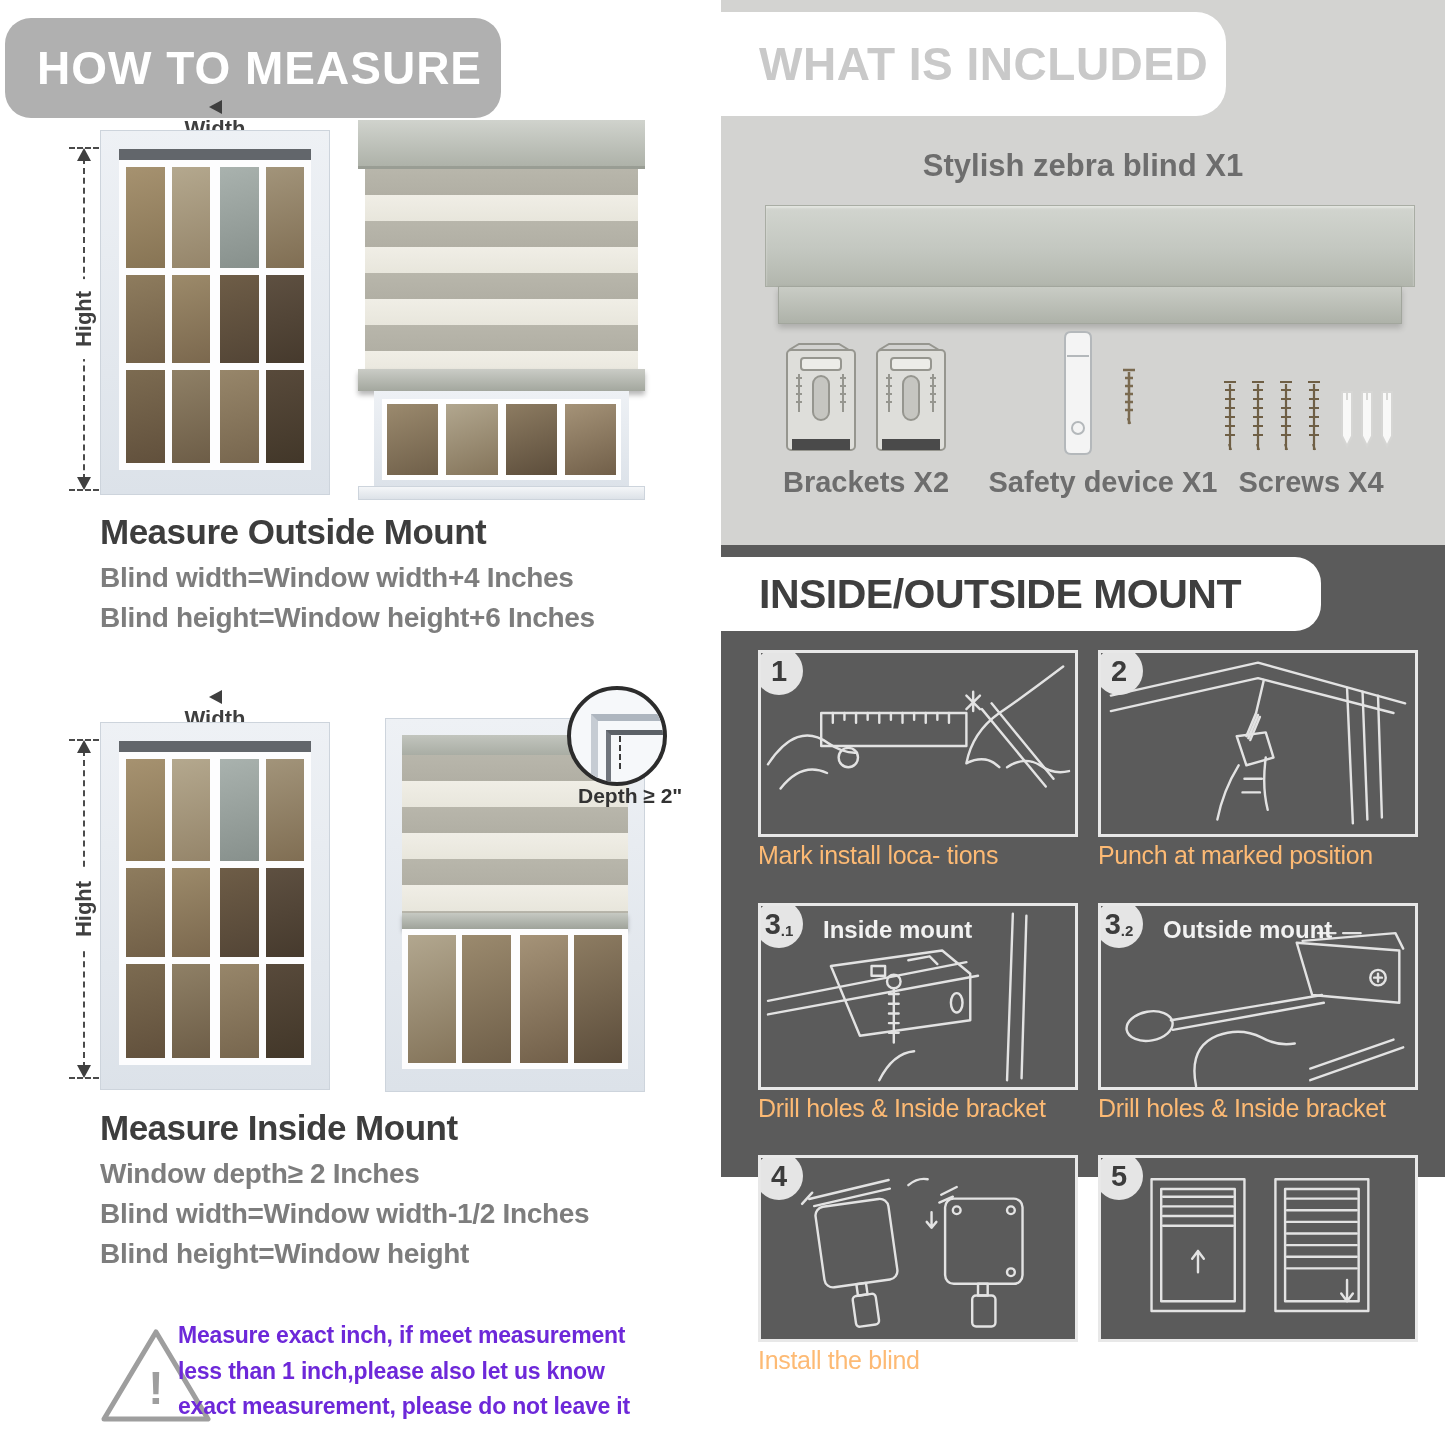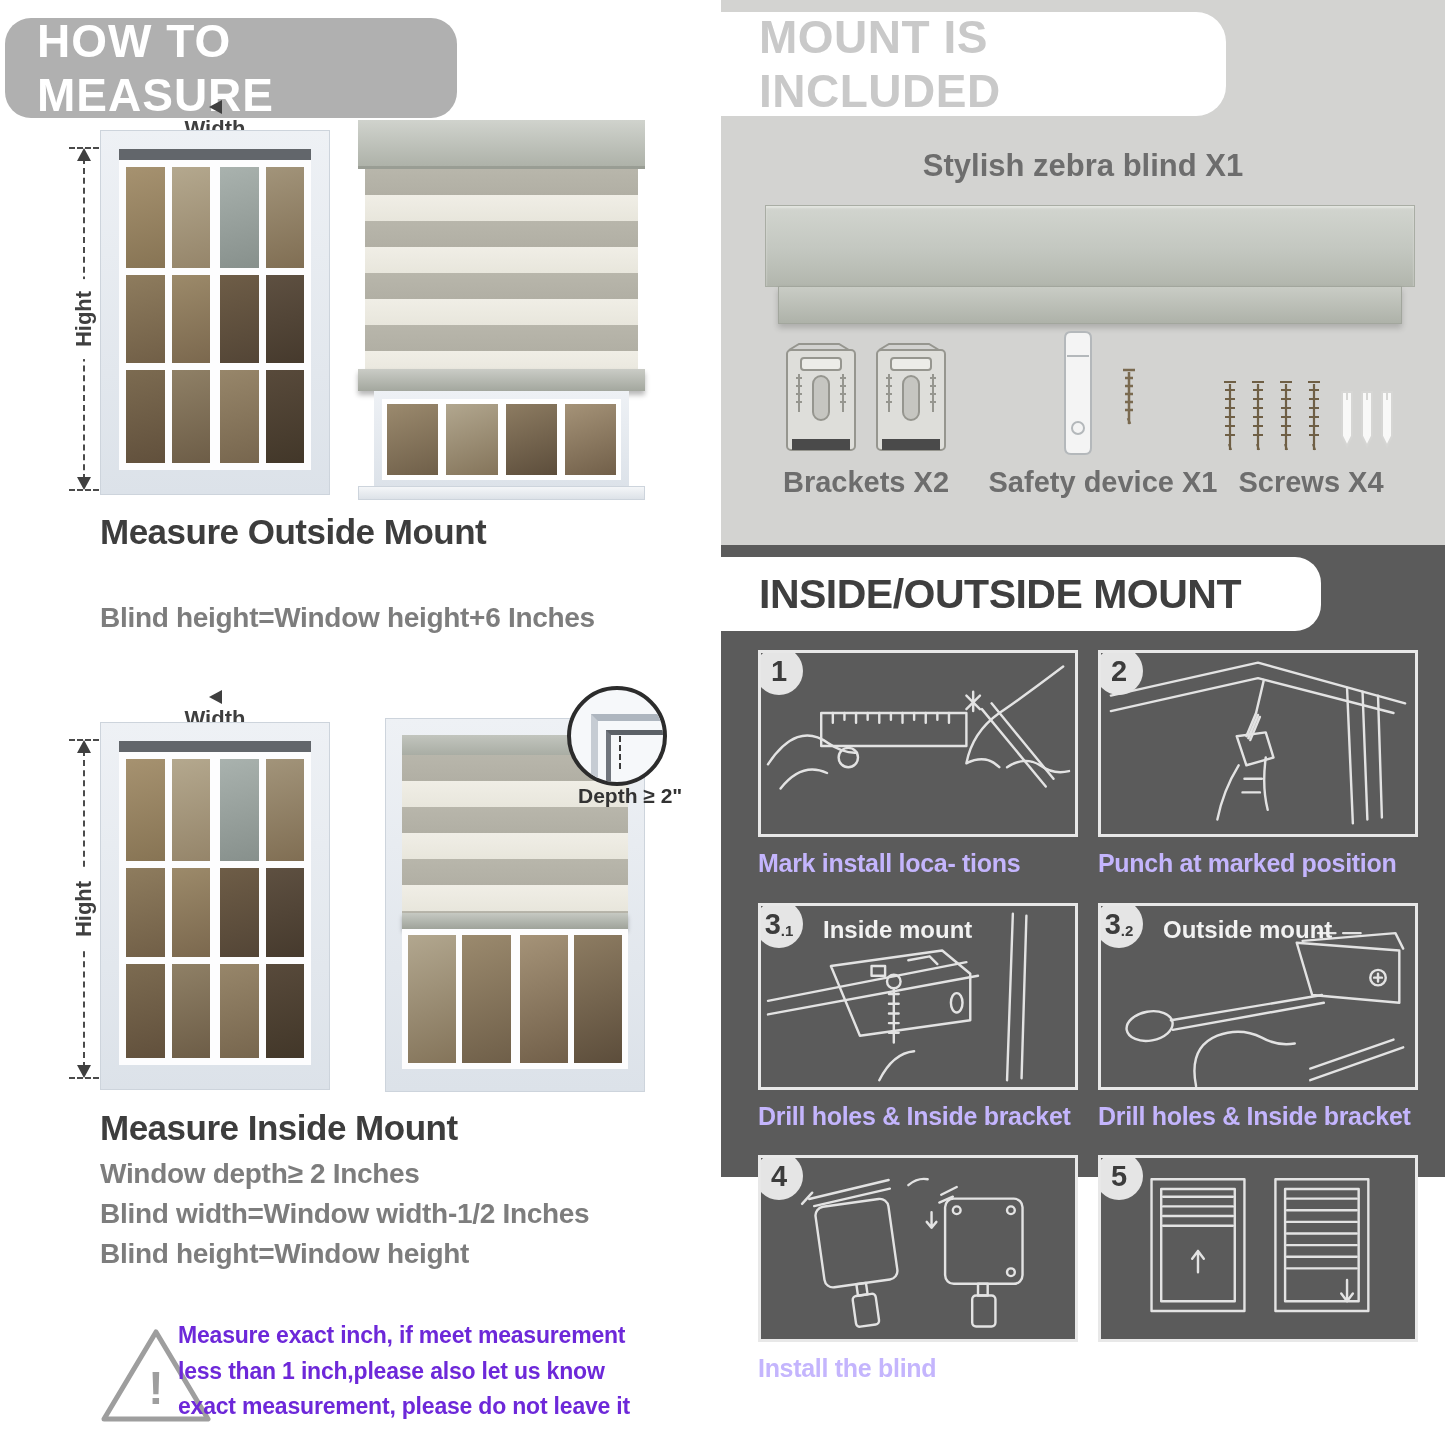--- a/index.html
+++ b/index.html
@@ -1,21 +1,21 @@
 <!DOCTYPE html>
 <html><head>
 <meta charset="utf-8">
 <style>
   html,body{margin:0;padding:0;background:#fff;}
   .page{position:relative;width:1445px;height:1445px;background:#ffffff;overflow:hidden;
         font-family:"Liberation Sans", sans-serif;}
   .abs{position:absolute;}
 
   
-  .banner-gray{position:absolute;left:5px;top:18px;width:452px;height:100px;background:#b0b0b0;
+  .banner-gray{position:absolute;left:5px;top:18px;width:496px;height:100px;background:#b0b0b0;
       border-radius:26px;display:flex;align-items:center;padding-left:32px;box-sizing:border-box;}
   .banner-gray span{color:#ffffff;font-size:46px;font-weight:bold;letter-spacing:1px;}
 
   .htitle{position:absolute;font-size:35px;font-weight:bold;color:#3d3d3d;letter-spacing:-.5px;}
   .hline{position:absolute;font-size:28px;font-weight:bold;color:#7d7d7d;letter-spacing:-.3px;}
 
   
   .harrow{position:absolute;display:flex;align-items:center;height:30px;flex-direction:column;}
   .harrow .bnd{width:0;height:30px;border-left:2px dashed #4a4a4a;}
   .harrow .dash{flex:1;height:0;border-top:2px dashed #4a4a4a;}
@@ -108,21 +108,21 @@
   .mount{position:absolute;left:0;top:545px;width:724px;height:632px;background:#5b5b5b;}
   .mnt-banner{top:12px;width:600px;height:74px;border-radius:0 26px 26px 0;}
   .mnt-banner span{color:#3f3f3f;font-size:41px;font-weight:bold;letter-spacing:-.5px;}
 
   .step{position:absolute;width:320px;}
   .panel{position:relative;height:187px;border:3px solid #e8e8e8;box-sizing:border-box;overflow:hidden;background:#5b5b5b;}
   .badge{position:absolute;top:-6px;left:-6px;width:48px;height:48px;border-radius:50%;background:#e5e5e5;
          color:#3c3c3c;display:flex;align-items:center;justify-content:center;font-weight:bold;font-size:29px;}
   .badge .sub{font-size:15px;margin-top:12px;}
   .ptitle{position:absolute;top:10px;left:62px;color:#f2f2f2;font-size:24px;font-weight:bold;}
-  .caption{margin-top:12px;color:#c4b5fd;font-size:25px;font-weight:bold;letter-spacing:-.3px;}
+  .caption{margin-top:4px;color:#fdba74;font-size:25px;font-weight:normal;letter-spacing:-.3px;}
   .art{position:absolute;inset:0;width:100%;height:100%;}
   .art path,.art line,.art polyline,.art polygon,.art rect,.art circle,.art ellipse
       {fill:none;stroke:#e3e3e3;stroke-width:2.5;stroke-linecap:round;stroke-linejoin:round;}
 
   .wtri{stroke:#9e9e9e;stroke-width:5;fill:none;stroke-linejoin:round;}
 </style>
 </head>
 <body>
 
 <div class="page">
@@ -183,20 +183,21 @@
         <div class="pp pp1"></div>
         <div class="pp pp2"></div>
         <div class="pp pp3"></div>
         <div class="pp pp4"></div>
       </div>
     </div>
     <div class="sill"></div>
   </div>
 
   <div class="htitle" style="left:100px;top:512px;">Measure Outside Mount</div>
+  <div class="hline" style="left:100px;top:562px;">Blind width=Window width+4 Inches</div>
   <div class="hline" style="left:100px;top:602px;">Blind height=Window height+6 Inches</div>
 
   <div class="harrow" style="left:98px;top:690px;width:234px;">
     <div class="bnd"></div>
     <div class="tri-l"></div>
     <div class="dash"></div>
     <span class="wlabel">Width</span>
     <div class="dash"></div>
     <div class="tri-r"></div>
     <div class="bnd"></div>
@@ -268,21 +269,21 @@
   <svg class="abs" style="left:95px;top:1322px;" width="122" height="106" viewBox="0 0 122 106">
     <path class="wtri" d="M61,10 L113,97 L9,97 Z"></path>
     <text x="61" y="82" text-anchor="middle" font-size="46" font-weight="bold" fill="#9e9e9e" font-family="Liberation Sans, sans-serif">!</text>
   </svg>
   <div class="warn-text" style="left:178px;top:1318px;width:470px;">Measure exact inch, if meet measurement less than 1 inch,please also let us know exact measurement, please do not leave it</div>
 
   <div class="col-right">
 
     <div class="included">
       <div class="banner-white inc-banner">
-        <span>MOUNT IS INCLUDED</span>
+        <span>WHAT IS INCLUDED</span>
       </div>
       <div class="prod-label">Stylish zebra blind X1</div>
       <div class="rail-top"></div>
       <div class="rail-lip"></div>
 
       <svg class="abs" style="left:62px;top:340px;" width="166" height="122" viewBox="0 0 166 122">
         <g stroke="#96968f" stroke-width="2" fill="#dededa">
           <path d="M6,10 l10,-6 h40 l10,6" fill="none"></path>
           <rect x="4" y="10" width="68" height="100" rx="4"></rect>
           <rect x="18" y="18" width="40" height="12" rx="3" fill="#ecece8"></rect>

